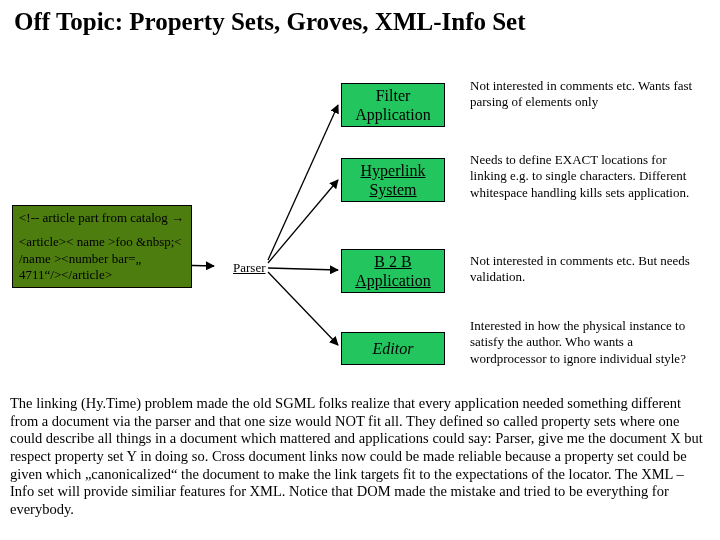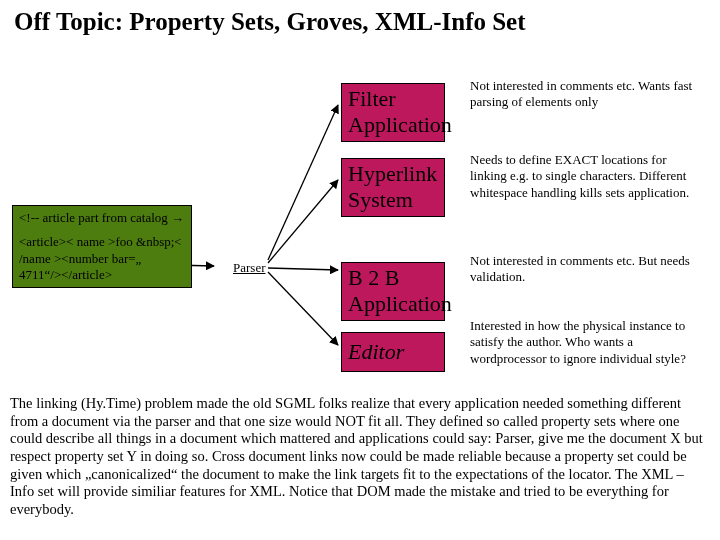--- a/index.html
+++ b/index.html
@@ -36,27 +36,28 @@
     position: absolute;
     left: 233px;
     top: 260px;
     font-size: 13px;
     text-decoration: underline;
   }
   .app-box {
     position: absolute;
     border: 1px solid #000;
     padding: 2px 6px;
-    font-size: 22px;
-    background: #be185d;
+    font-size: 16px;
+    text-align: center;
+    background: #22c55e;
     line-height: 1.2;
   }
   .box-filter { left: 341px; top: 83px;  width: 104px; }
-  .box-hyper  { left: 341px; top: 158px; width: 104px; }
-  .box-b2b    { left: 341px; top: 262px; width: 104px; }
+  .box-hyper  { left: 341px; top: 158px; width: 104px; text-decoration: underline; }
+  .box-b2b    { left: 341px; top: 249px; width: 104px; text-decoration: underline; }
   .box-editor { left: 341px; top: 332px; width: 104px; padding-top:6px; padding-bottom:6px;font-style:italic; }
   .note {
     position: absolute;
     left: 470px;
     width: 236px;
     font-size: 13px;
     line-height: 1.25;
   }
   .note-filter { top: 78px; }
   .note-hyper  { top: 152px; }

